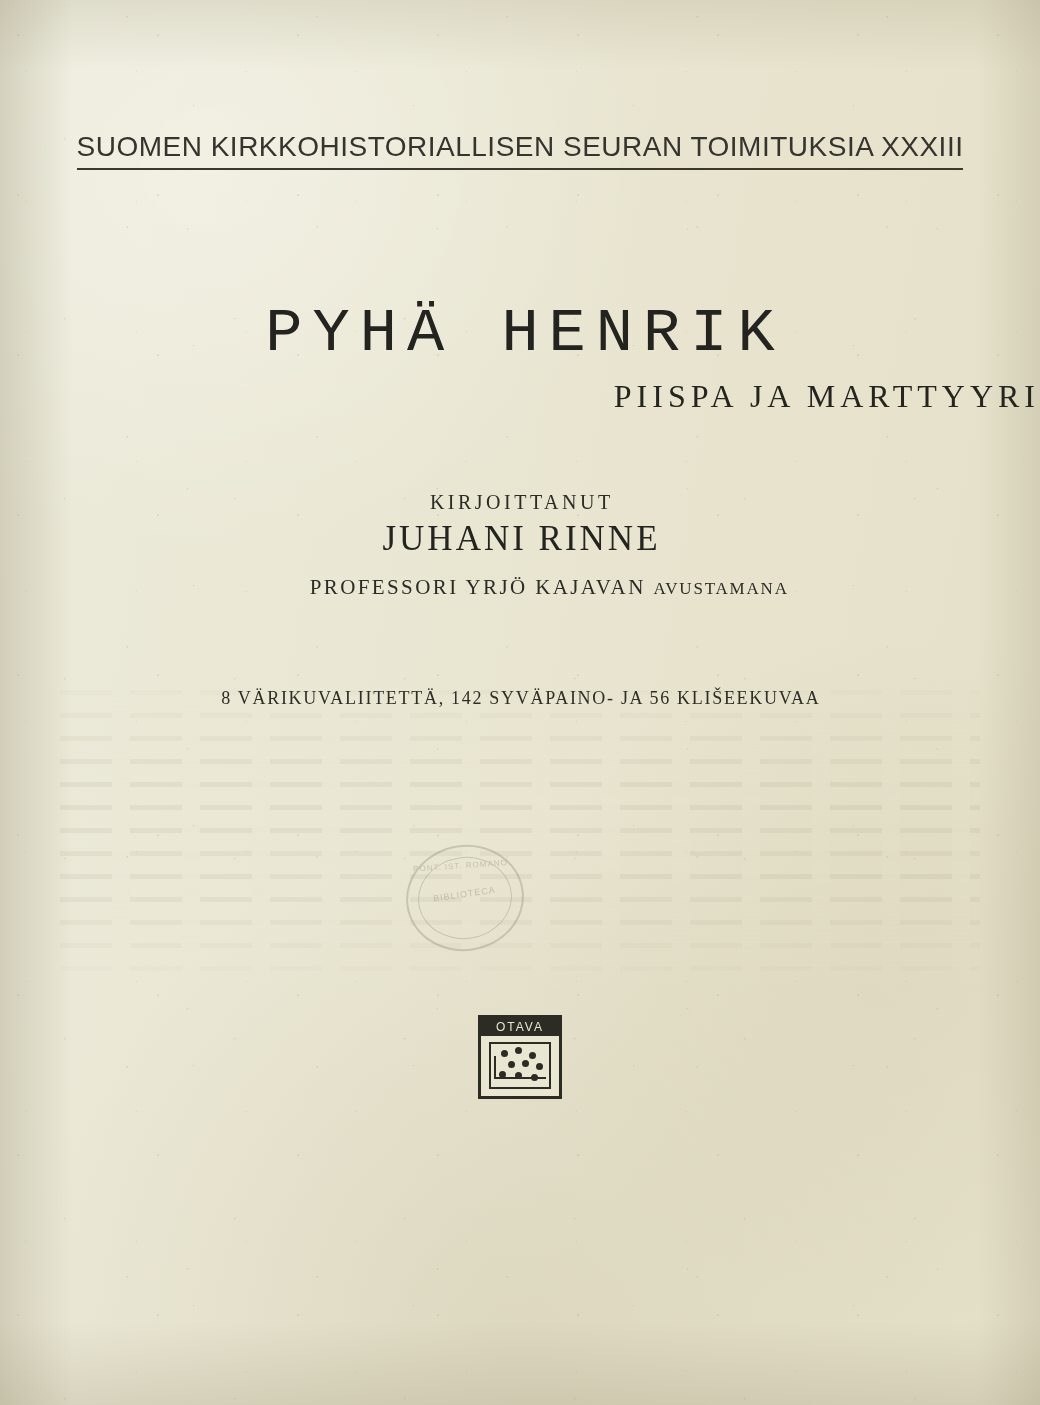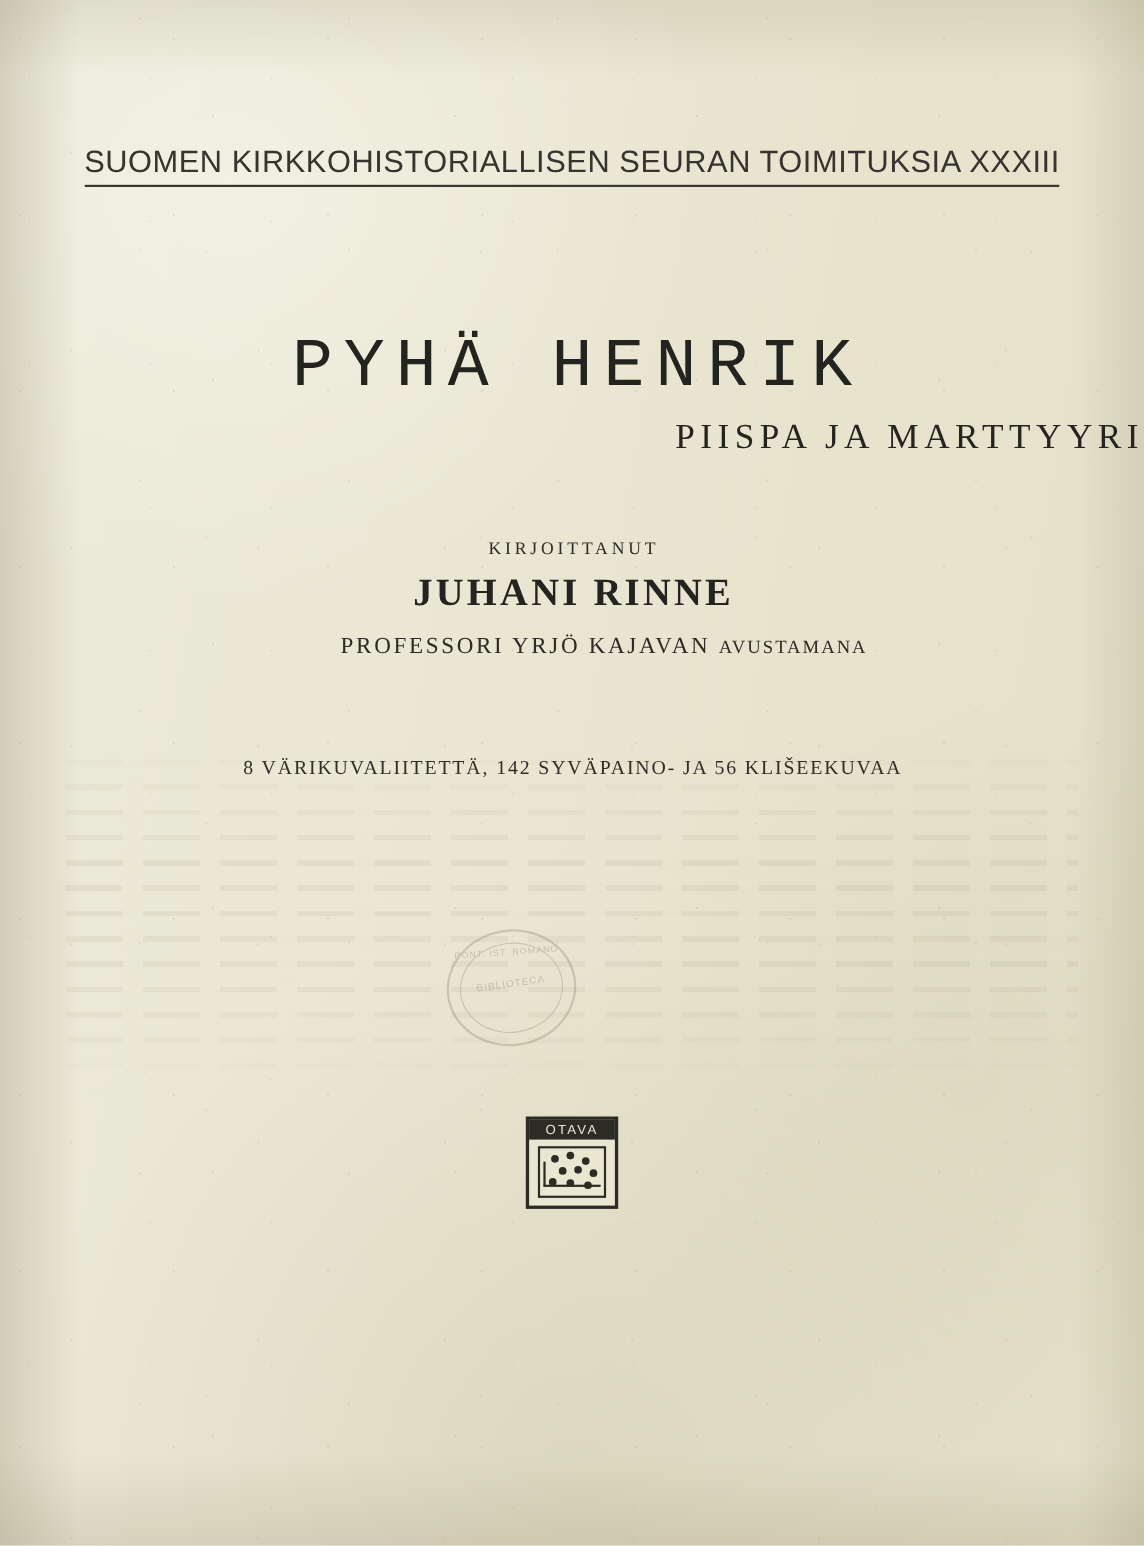--- a/index.html
+++ b/index.html
@@ -124,37 +124,36 @@
   }
 
   
   .byline-label {
     position: absolute;
     top: 491px;
     left: 0;
     width: 100%;
     text-align: center;
     font-family: "Liberation Serif", serif;
-    font-size: 16px;
+    font-size: 20px;
     letter-spacing: 3.5px;
     color: #2c2c26;
     text-indent: 3.5px;
   }
   .byline-author {
     position: absolute;
     top: 519px;
     left: 0;
     width: 100%;
     text-align: center;
     font-family: "Liberation Serif", serif;
     font-size: 35px;
     letter-spacing: 3px;
     color: #23231f;
     text-indent: 3px;
-    font-weight: bold;
   }
   .byline-assist {
     position: absolute;
     top: 575px;
     left: 0;
     width: 100%;
     text-align: center;
     font-family: "Liberation Serif", serif;
     font-size: 21px;
     letter-spacing: 2.4px;

